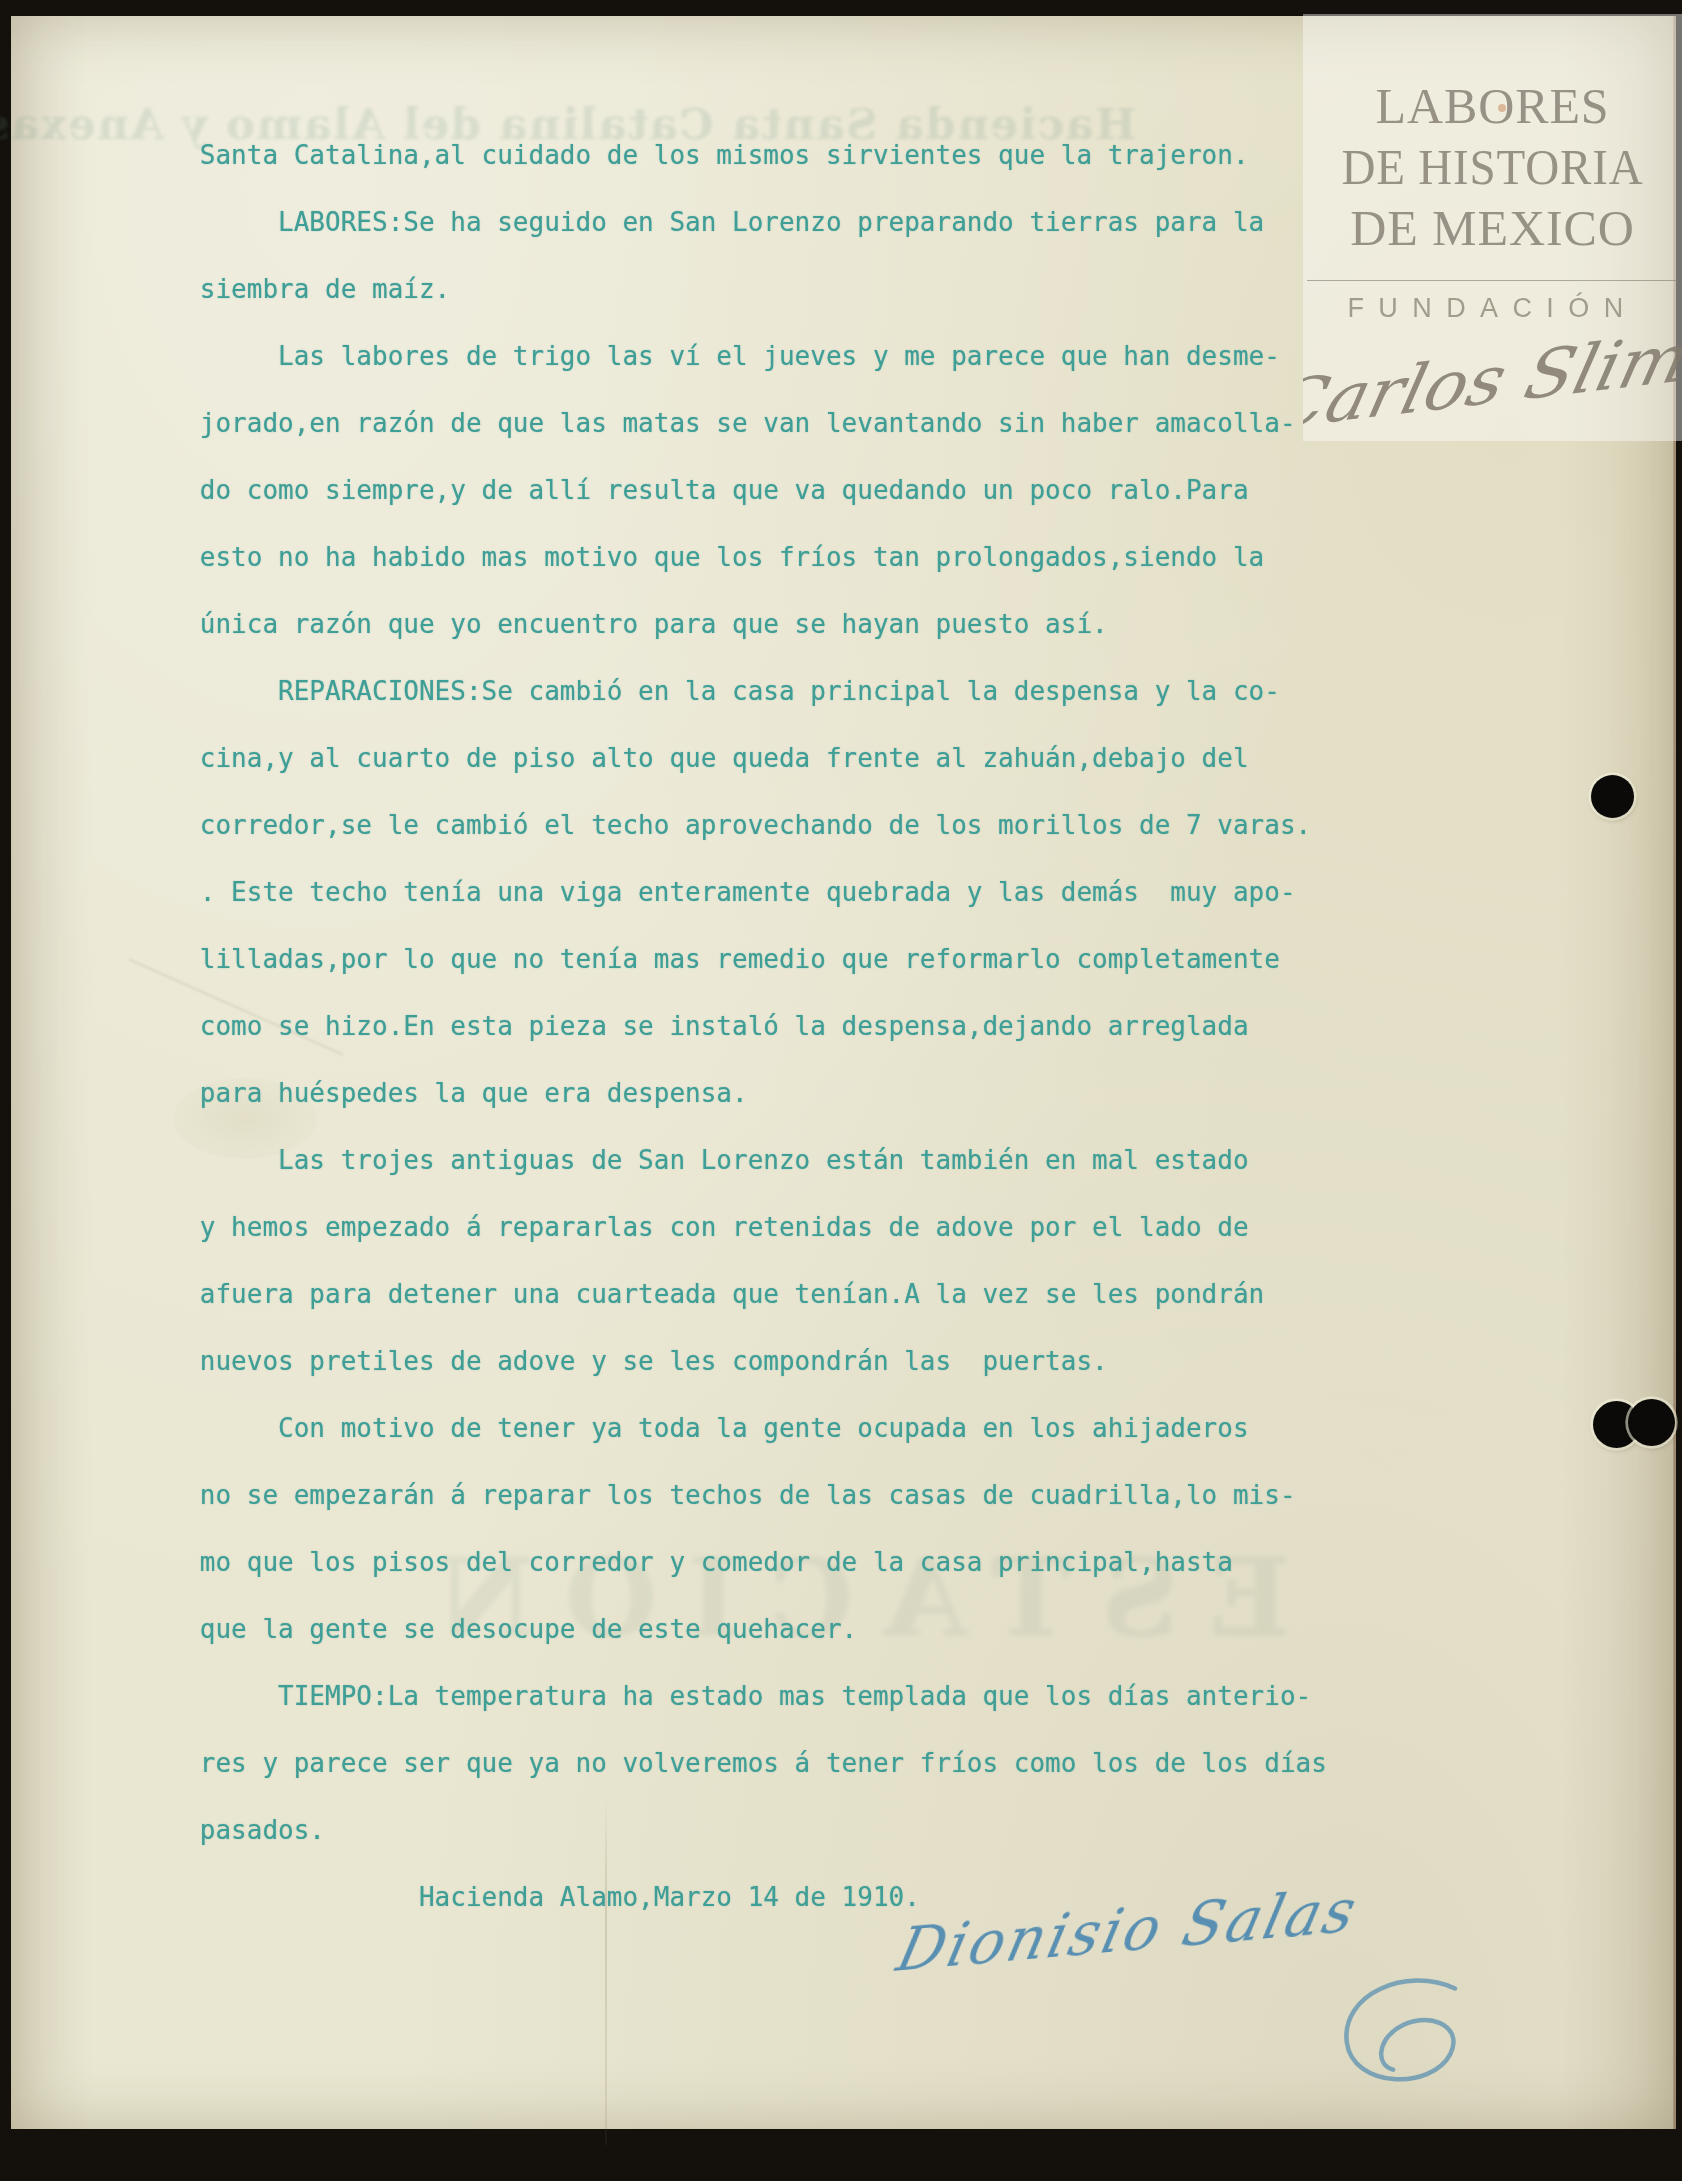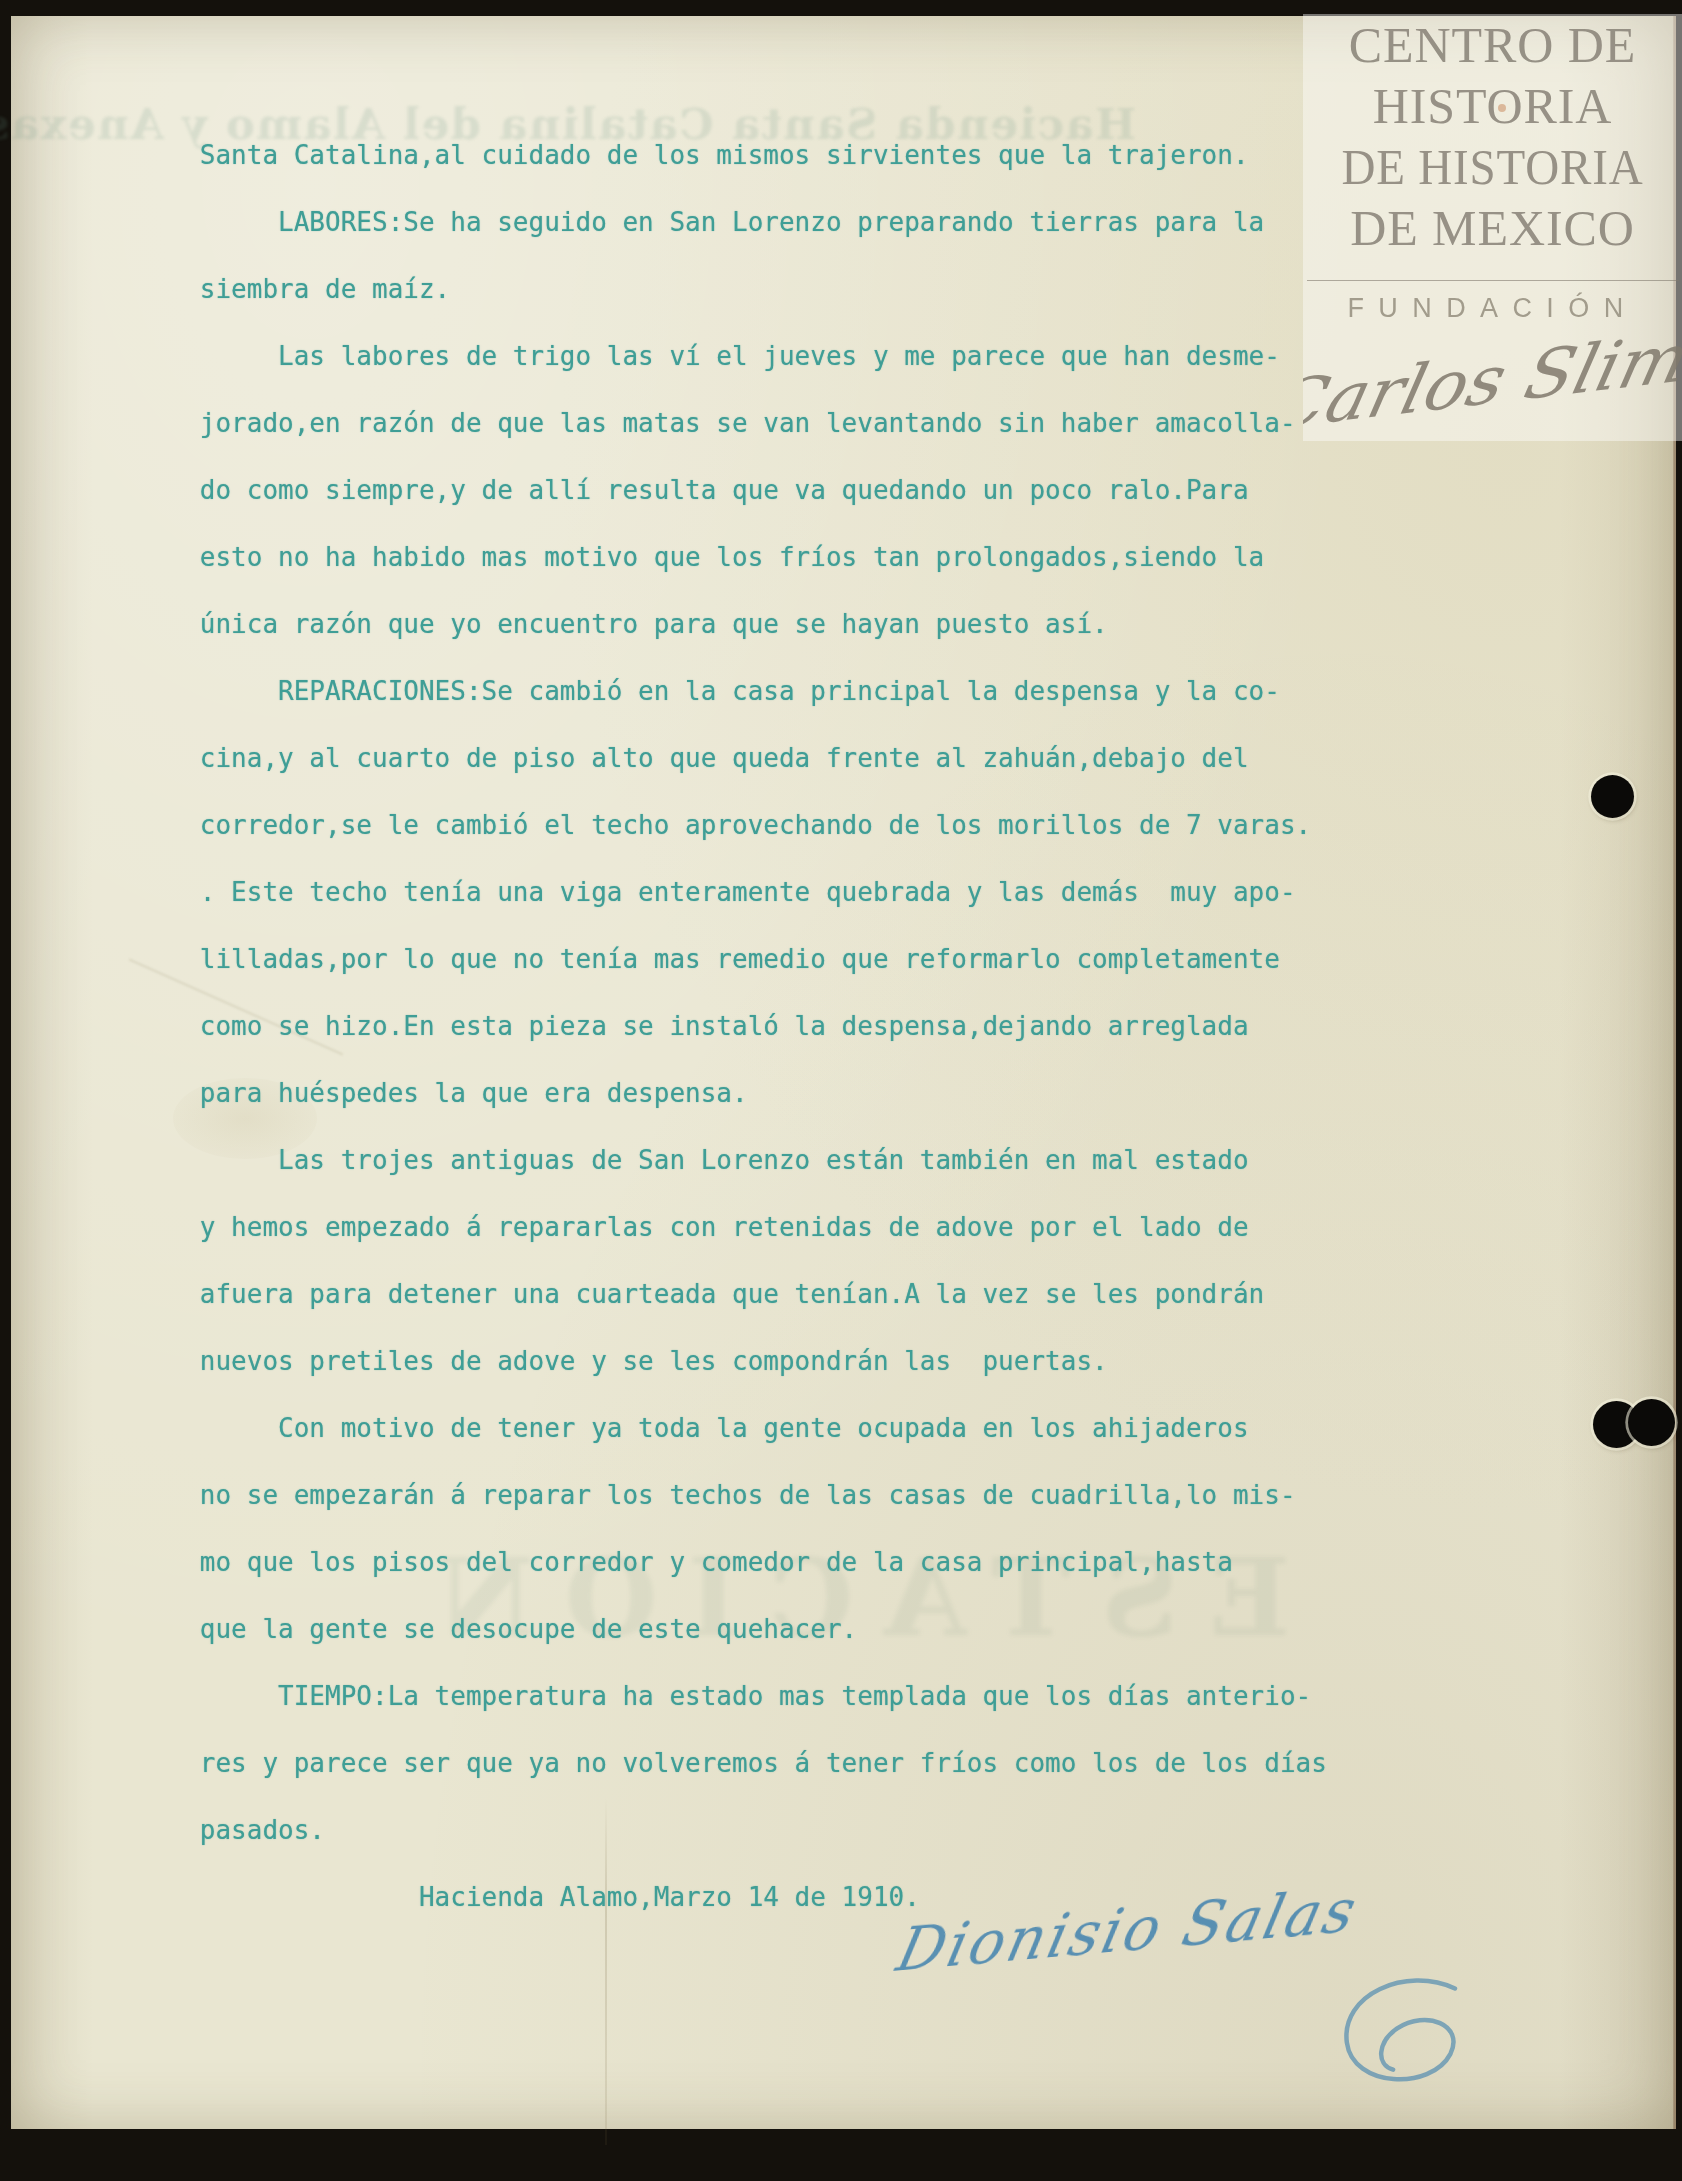--- a/index.html
+++ b/index.html
@@ -111,22 +111,21 @@
     </svg>
 
     <div class="speck"></div>
 
     <div class="hole hole-1"></div>
     <div class="hole hole-2a"></div>
     <div class="hole hole-2b"></div>
   </div>
 
   <div class="watermark">
-    <div class="wm-line wm-l1">CENTRO DE</div>
-    <div class="wm-line wm-l2">HISTORIA</div>
+    <div class="wm-line wm-l2">LABORES</div>
     <div class="wm-line wm-l3">DE HISTORIA</div>
     <div class="wm-line wm-l4">DE MEXICO</div>
     <div class="wm-rule"></div>
     <div class="wm-fund">FUNDACIÓN</div>
     <div class="wm-sig">Carlos Slim</div>
   </div>
 
 </div>
 
 

